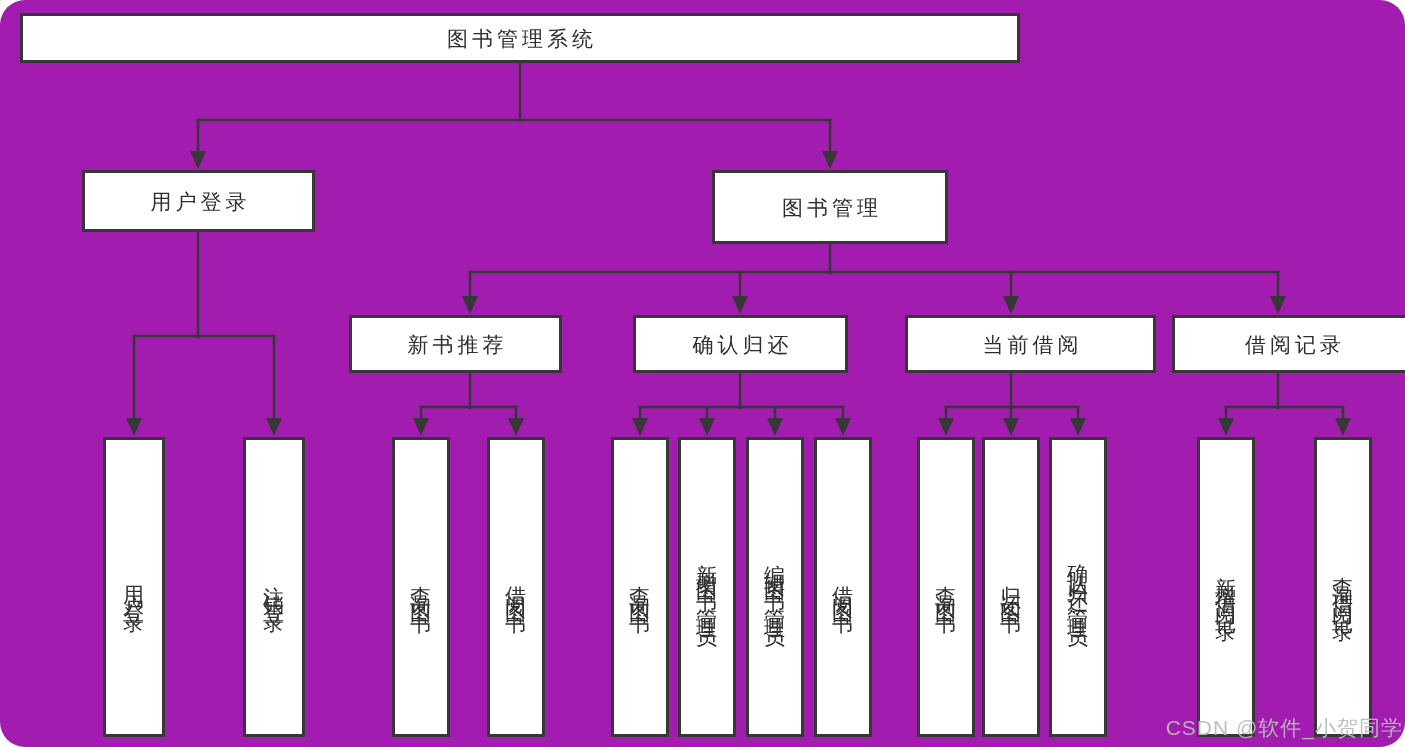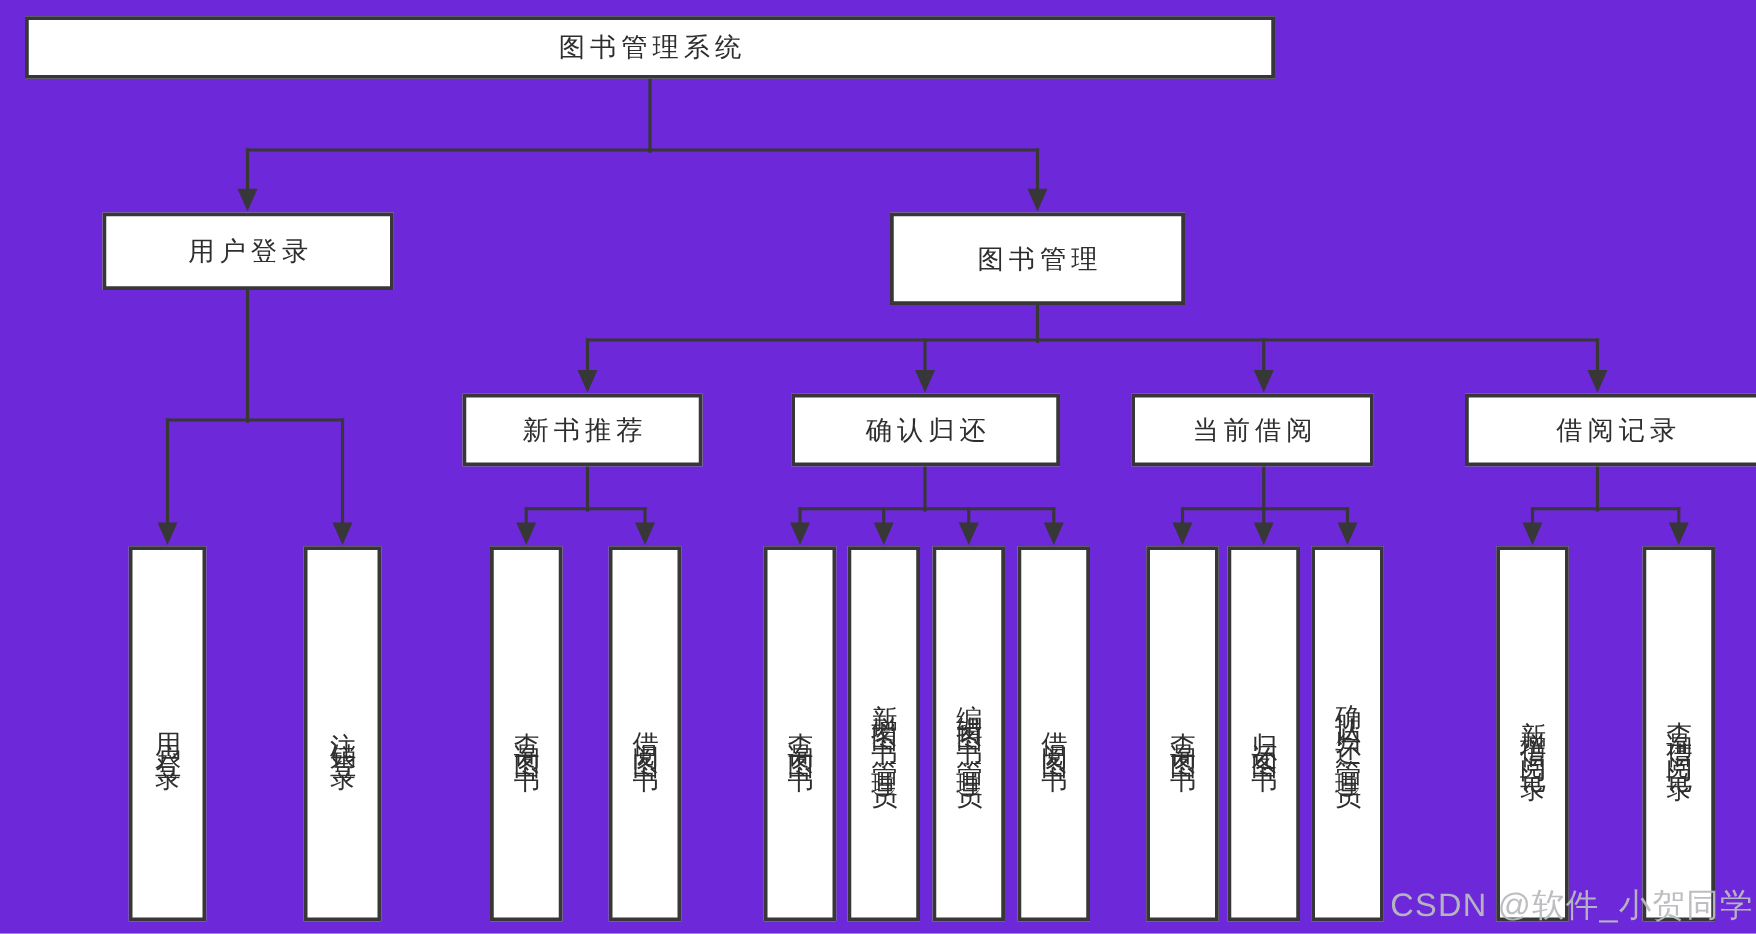--- a/index.html
+++ b/index.html
@@ -3,22 +3,23 @@
 <meta charset="utf-8">
 <style>
   * { margin: 0; padding: 0; box-sizing: border-box; }
   html, body { background: #ffffff; }
   body { font-family: "Liberation Sans", "DejaVu Sans", sans-serif; }
 
   .stage {
     position: relative;
     width: 1405px;
     height: 747px;
-    background: #6d28d9;
+    background: #a21caf;
     overflow: hidden;
+    border-radius: 25px;
   }
 
   .connectors {
     position: absolute;
     left: 0; top: 0;
     z-index: 1;
   }
 
   .node {
     position: absolute;
@@ -42,21 +43,21 @@
     letter-spacing: 9px;
     text-indent: 0;
   }
 
   .watermark {
     position: absolute;
     right: 2px;
     bottom: 5px;
     z-index: 5;
     color: rgba(185, 186, 190, 0.95);
-    font-size: 26px;
+    font-size: 21px;
     letter-spacing: 1px;
     white-space: nowrap;
   }
 </style>
 </head>
 <body>
 
 <div class="stage">
 
   <svg class="connectors" width="1405" height="747" viewBox="0 0 1405 747">
@@ -123,23 +124,23 @@
       <polygon points="1218,418 1234,418 1226,436"></polygon>
       <polygon points="1335,418 1351,418 1343,436"></polygon>
     </g>
   </svg>
 
   <div class="node" style="left:20px;top:13px;width:1000px;height:50px">图书管理系统</div>
 
   <div class="node" style="left:82px;top:170px;width:233px;height:62px">用户登录</div>
   <div class="node" style="left:712px;top:170px;width:236px;height:74px">图书管理</div>
 
-  <div class="node" style="left:370px;top:315px;width:192px;height:58px">新书推荐</div>
+  <div class="node" style="left:349px;top:315px;width:213px;height:58px">新书推荐</div>
   <div class="node" style="left:633px;top:315px;width:215px;height:58px">确认归还</div>
-  <div class="node" style="left:905px;top:315px;width:194px;height:58px">当前借阅</div>
+  <div class="node" style="left:905px;top:315px;width:251px;height:58px">当前借阅</div>
   <div class="node" style="left:1172px;top:315px;width:242px;height:58px">借阅记录</div>
 
   <div class="node node--v" style="left:103px;top:437px;width:62px;height:300px">用户登录</div>
   <div class="node node--v" style="left:243px;top:437px;width:62px;height:300px">注销登录</div>
 
   <div class="node node--v" style="left:392px;top:437px;width:58px;height:300px">查询图书</div>
   <div class="node node--v" style="left:487px;top:437px;width:58px;height:300px">借阅图书</div>
 
   <div class="node node--v" style="left:611px;top:437px;width:58px;height:300px">查询图书</div>
   <div class="node node--v" style="left:678px;top:437px;width:58px;height:300px">新增图书（管理员）</div>

